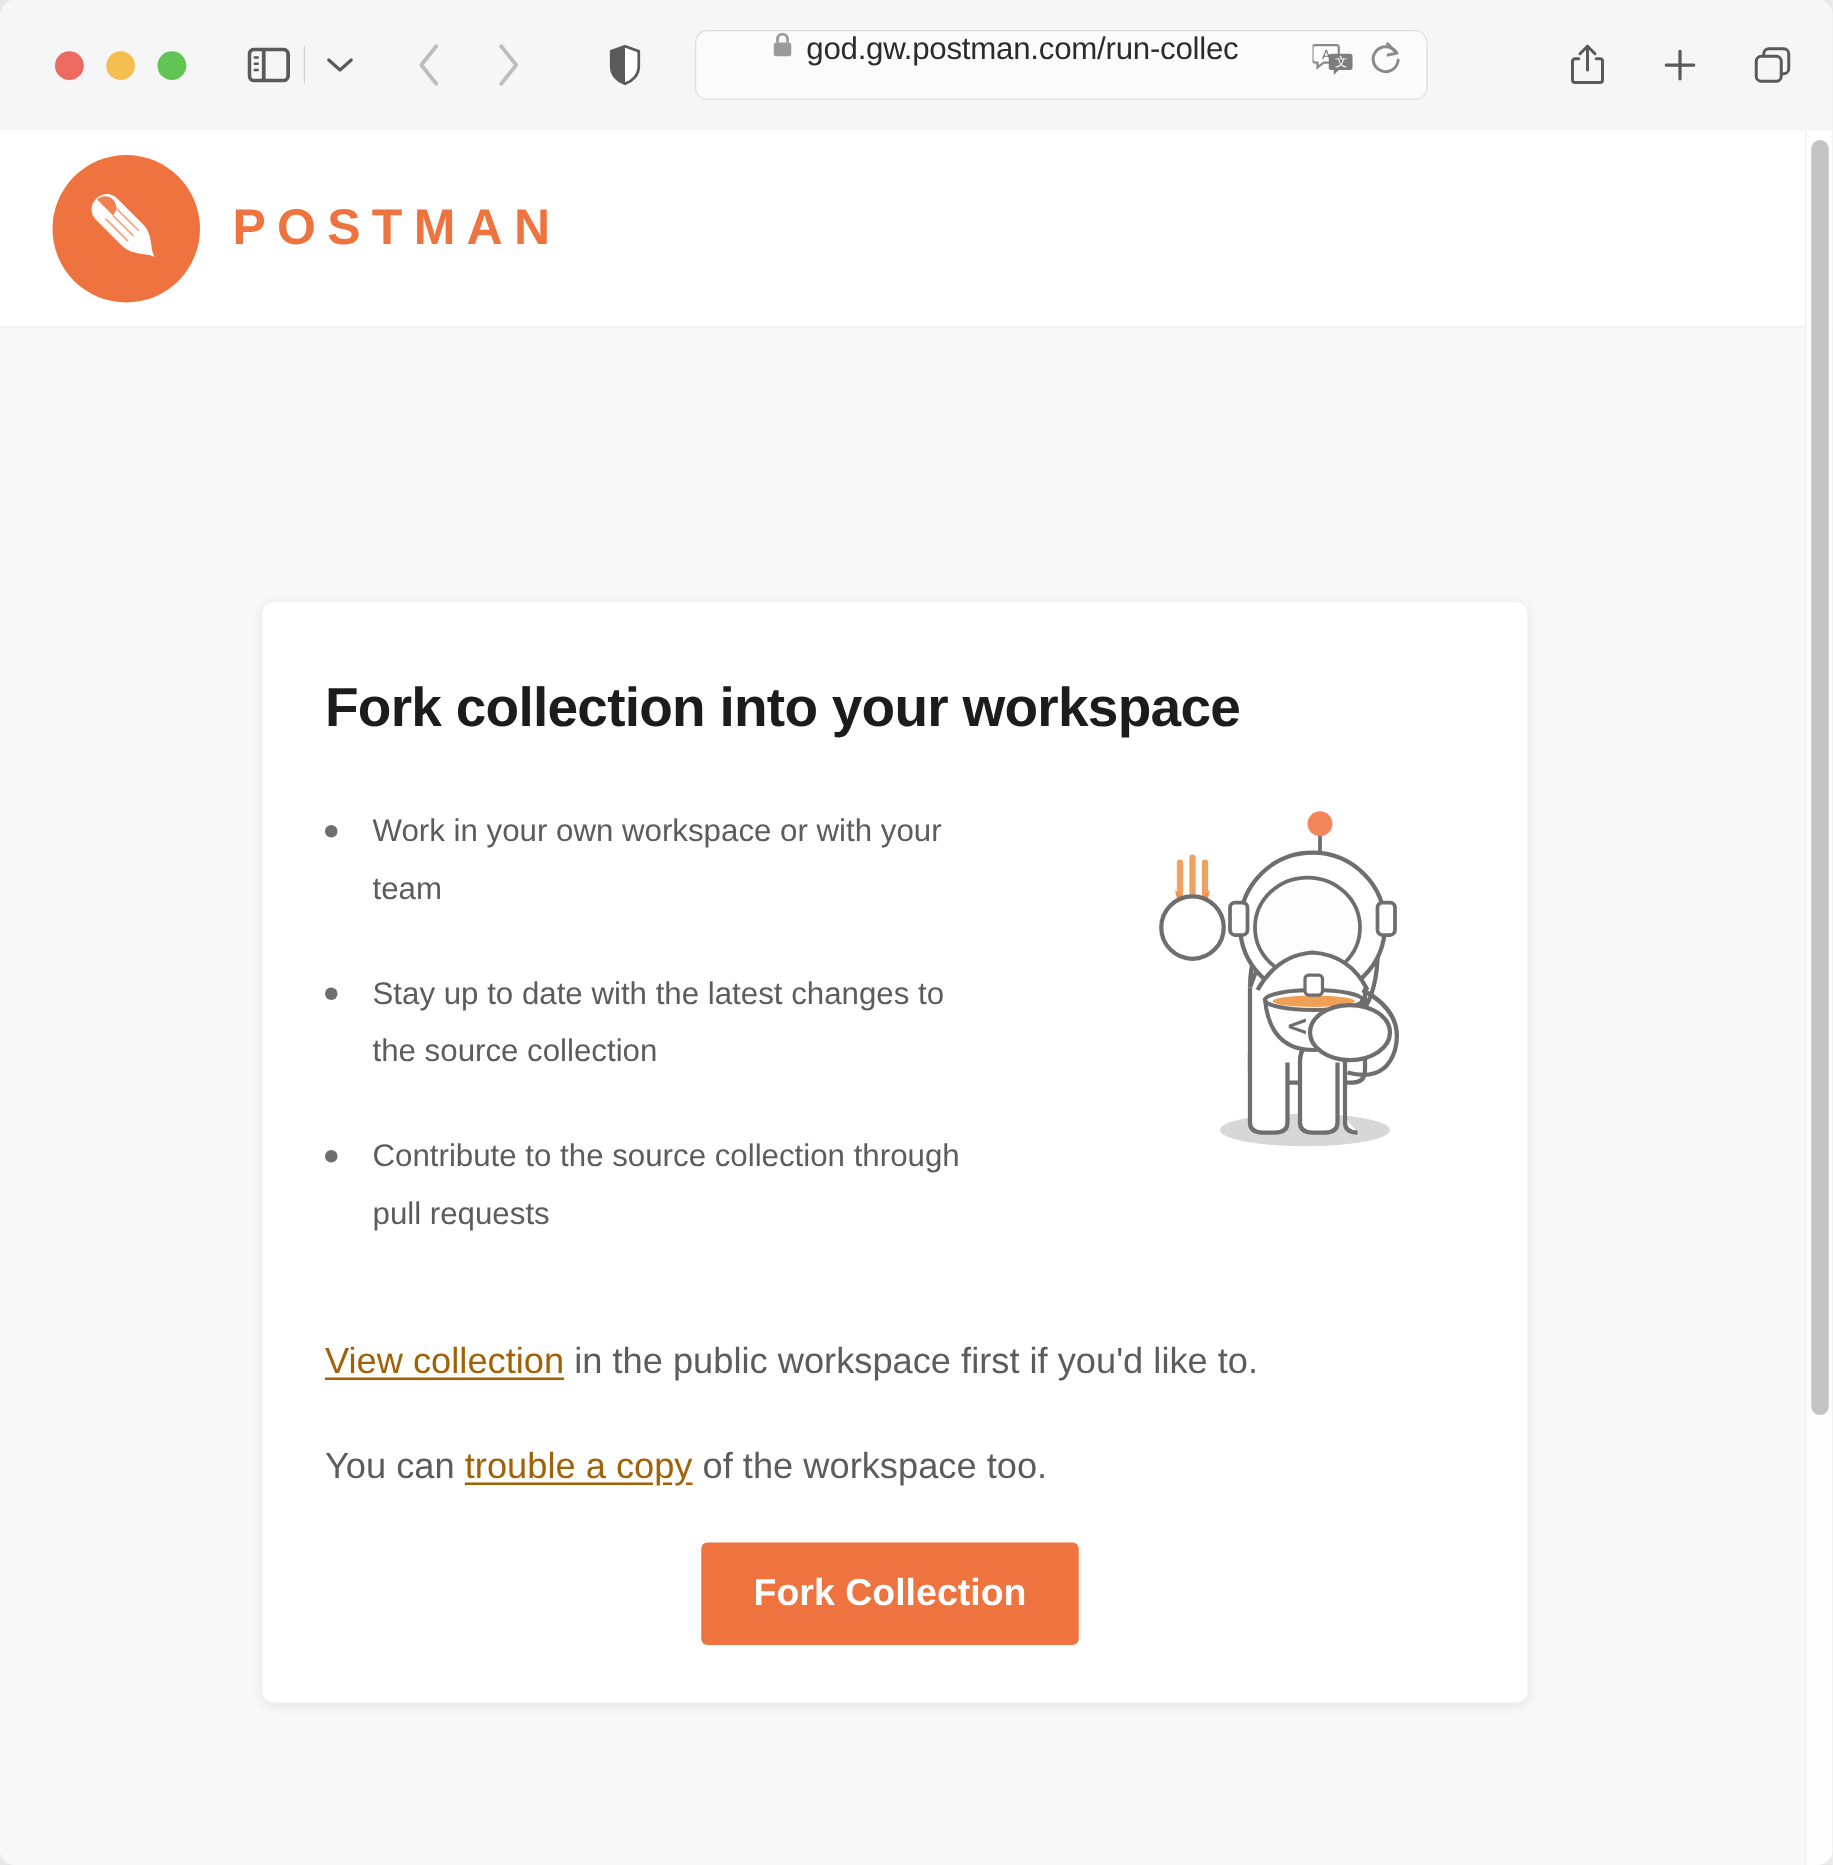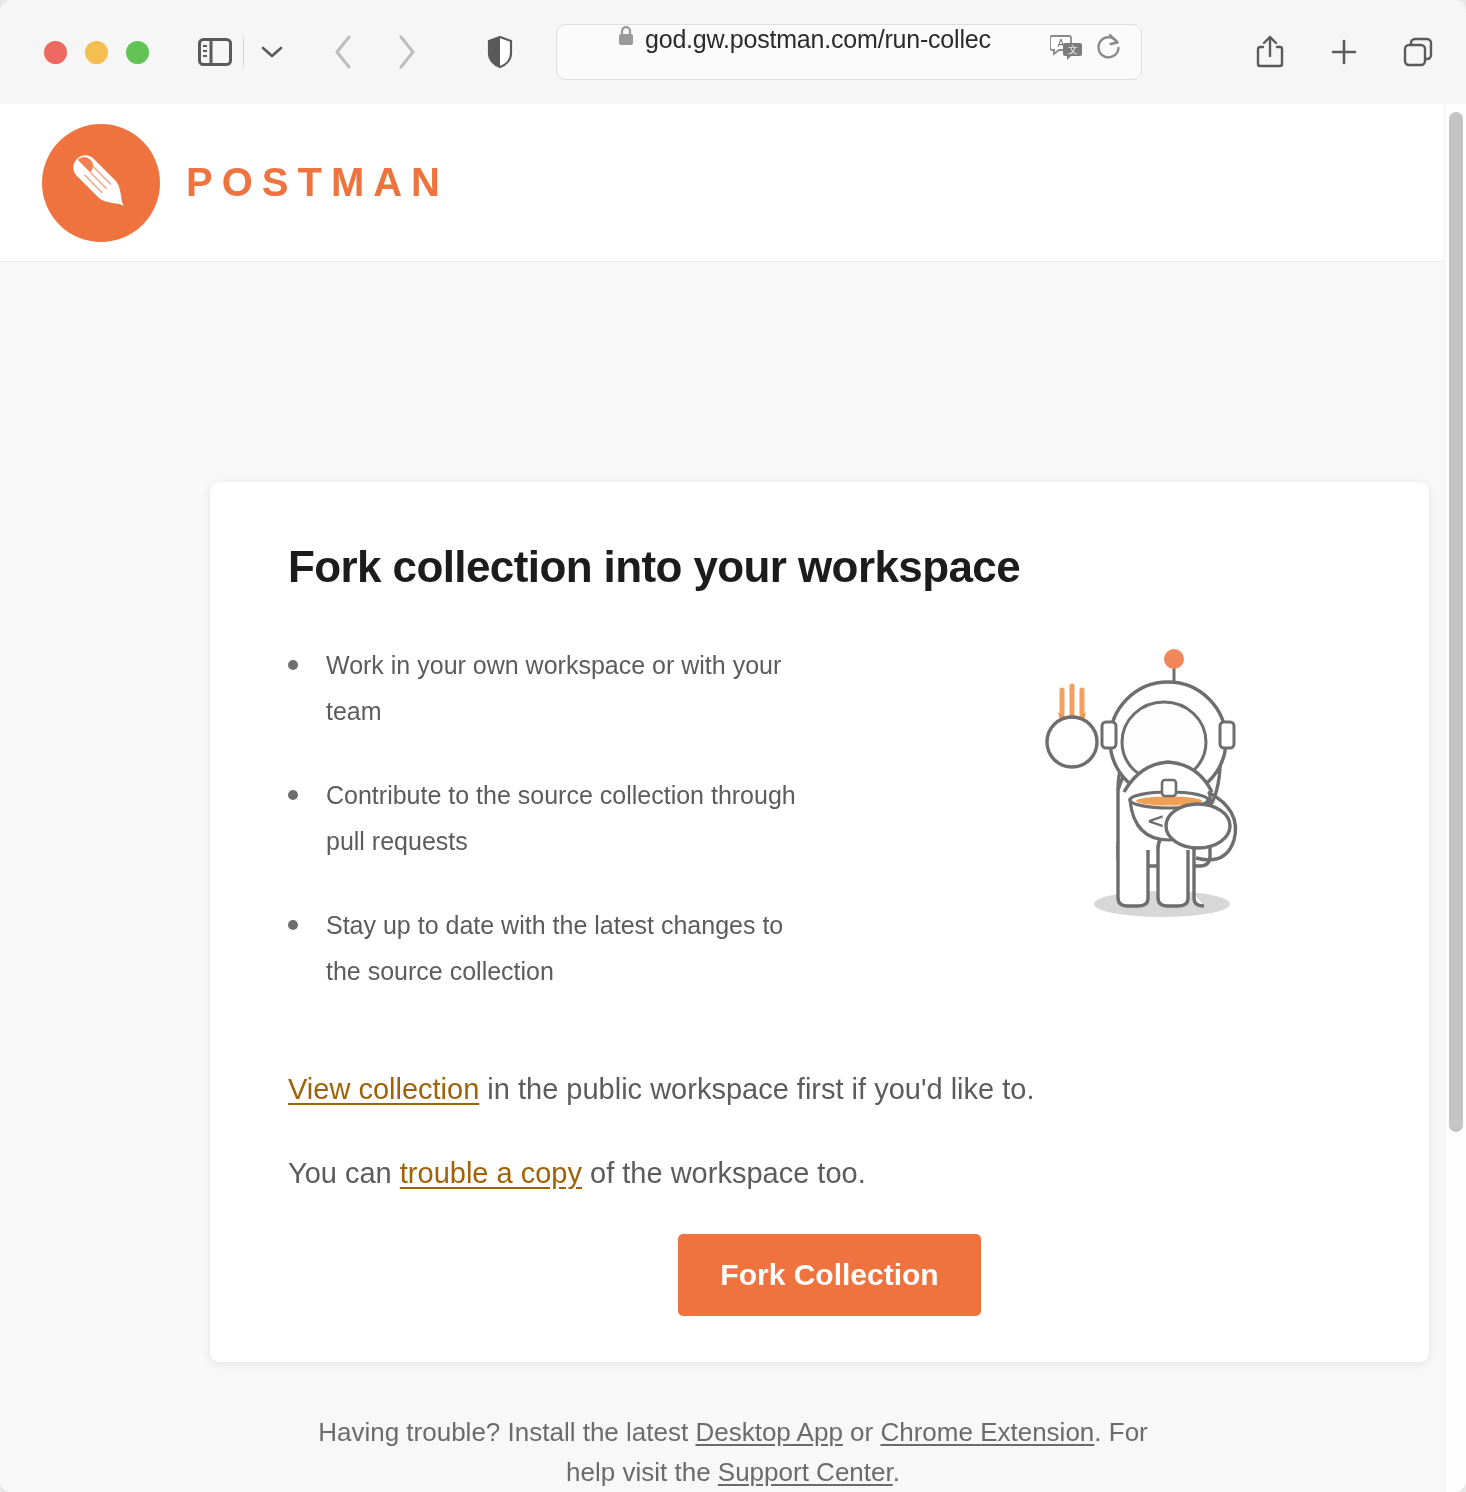--- a/index.html
+++ b/index.html
@@ -140,25 +140,25 @@
     position: absolute;
     left: 0; right: 0;
     top: 158px; bottom: 0;
     overflow: hidden;
   }
 
   .card {
     position: absolute;
     left: 210px;
     top: 220px;
-    width: 1219px;
+    width: 1012px;
     background: #ffffff;
     border-radius: 9px;
     box-shadow: 0 2px 10px rgba(0,0,0,0.09);
-    padding: 60px 58px 46px 78px;
+    padding: 60px 58px 46px 50px;
   }
 
   .card-title {
     font-size: 44px;
     font-weight: bold;
     color: #1c1c1c;
     letter-spacing: -0.6px;
     margin-bottom: 46px;
   }
 
@@ -378,27 +378,27 @@
             <div class="bullet">
               <span class="bdot">
                   <i></i>
                 </span>
               <span class="bullet-text">Work in your own workspace or with your team</span>
             </div>
             <div class="bullet">
               <span class="bdot">
                   <i></i>
                 </span>
-              <span class="bullet-text">Contribute to the source collection through pull requests</span>
+              <span class="bullet-text">Stay up to date with the latest changes to the source collection</span>
             </div>
             <div class="bullet">
               <span class="bdot">
                   <i></i>
                 </span>
-              <span class="bullet-text">Stay up to date with the latest changes to the source collection</span>
+              <span class="bullet-text">Contribute to the source collection through pull requests</span>
             </div>
           </div>
 
           <div class="art">
             <svg width="236" height="280" viewBox="0 0 236 280" fill="none">
 
               <ellipse cx="130" cy="262" rx="68" ry="13" fill="#c9c9c9" opacity="0.75"></ellipse>
 
               <line x1="142" y1="40" x2="142" y2="22" stroke="#6e6e6e" stroke-width="3"></line>
               <circle cx="142" cy="17" r="10" fill="#f0865a"></circle>
@@ -446,23 +446,20 @@
           <div class="link-line">
             <span>You can </span><a href="#">trouble a copy</a><span> of the workspace too.</span>
           </div>
         </div>
 
         <div class="btn-row">
           <button class="fork-btn">Fork Collection</button>
         </div>
       </div>
 
-      <div class="footer">
-        <span>Having trouble? Install the latest </span><a href="#">Desktop App</a><span> or </span><a href="#">Chrome Extension</a><span>. For help visit the </span><a href="#">Support Center</a><span>.</span>
-      </div>
 
     </div>
 
     <div class="scroll-track">
       <div class="scroll-thumb"></div>
     </div>
 
   </div>
 </div>
 

